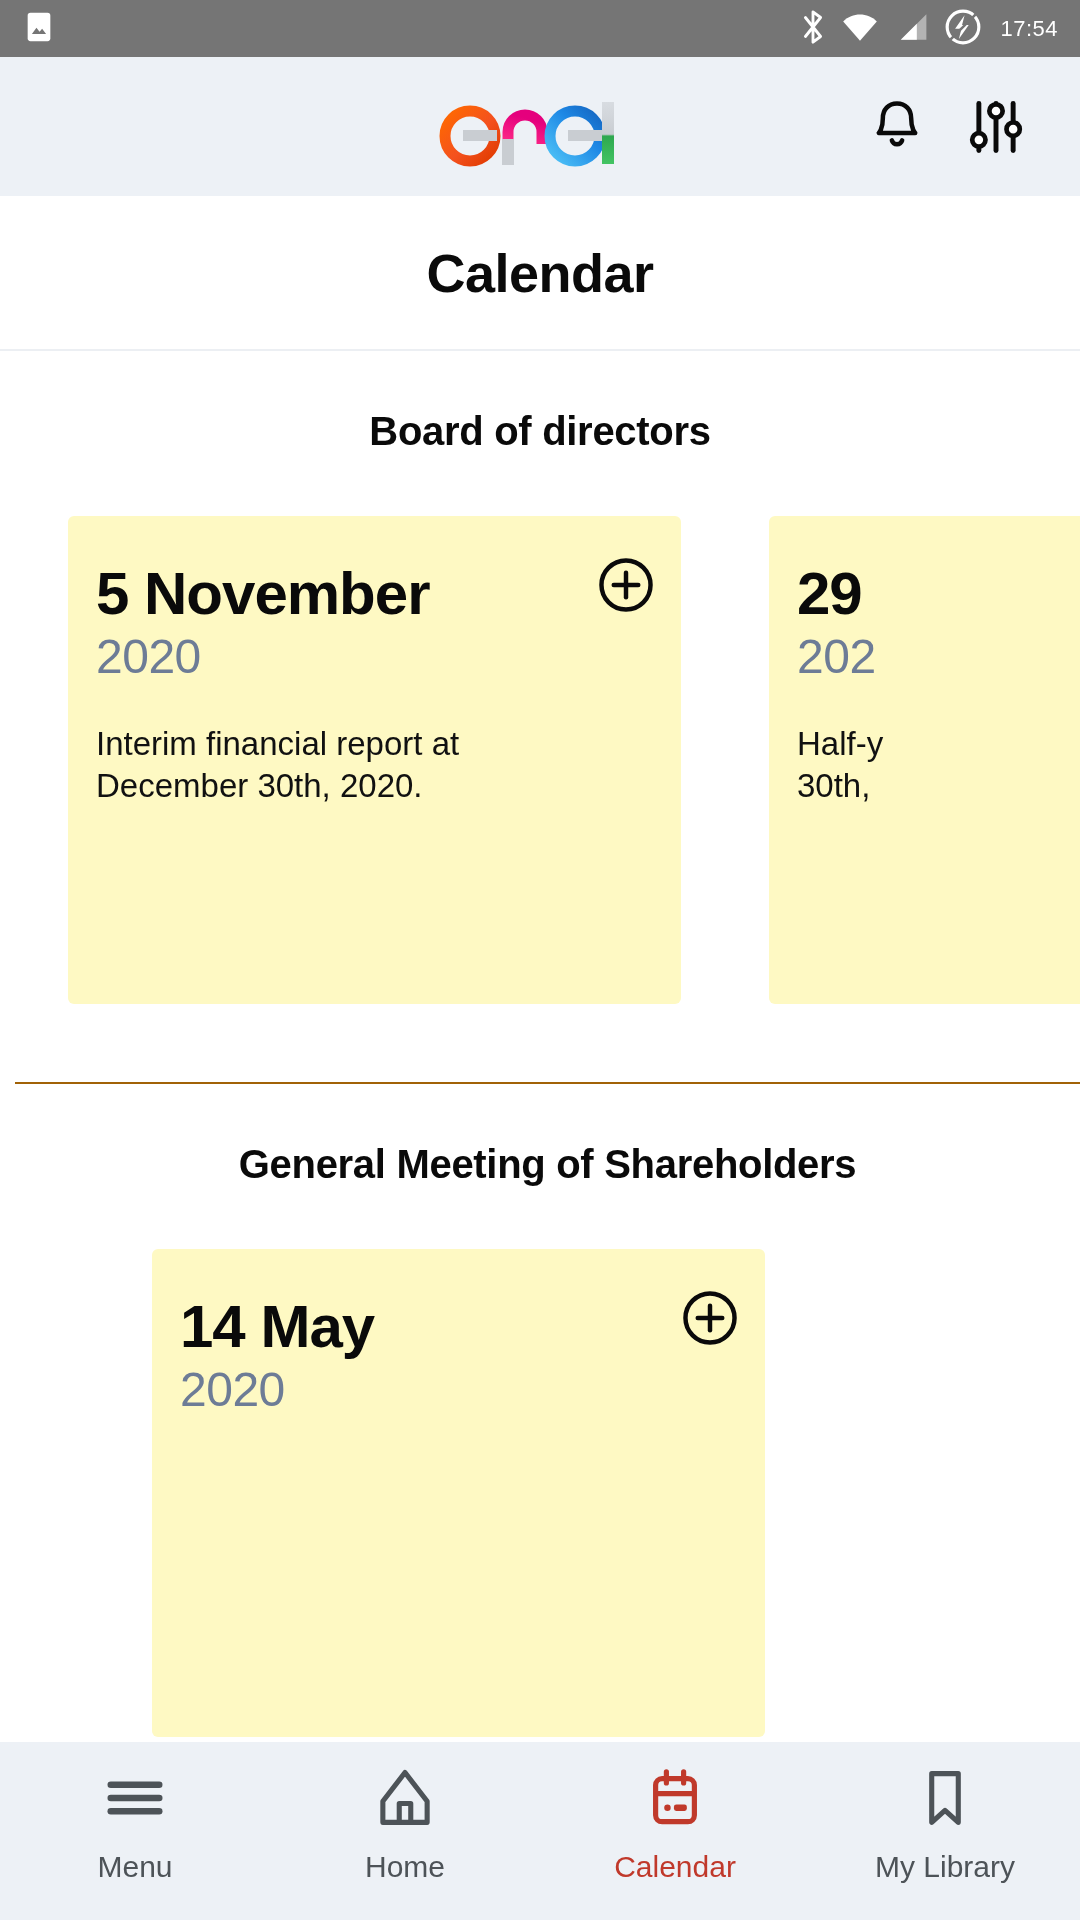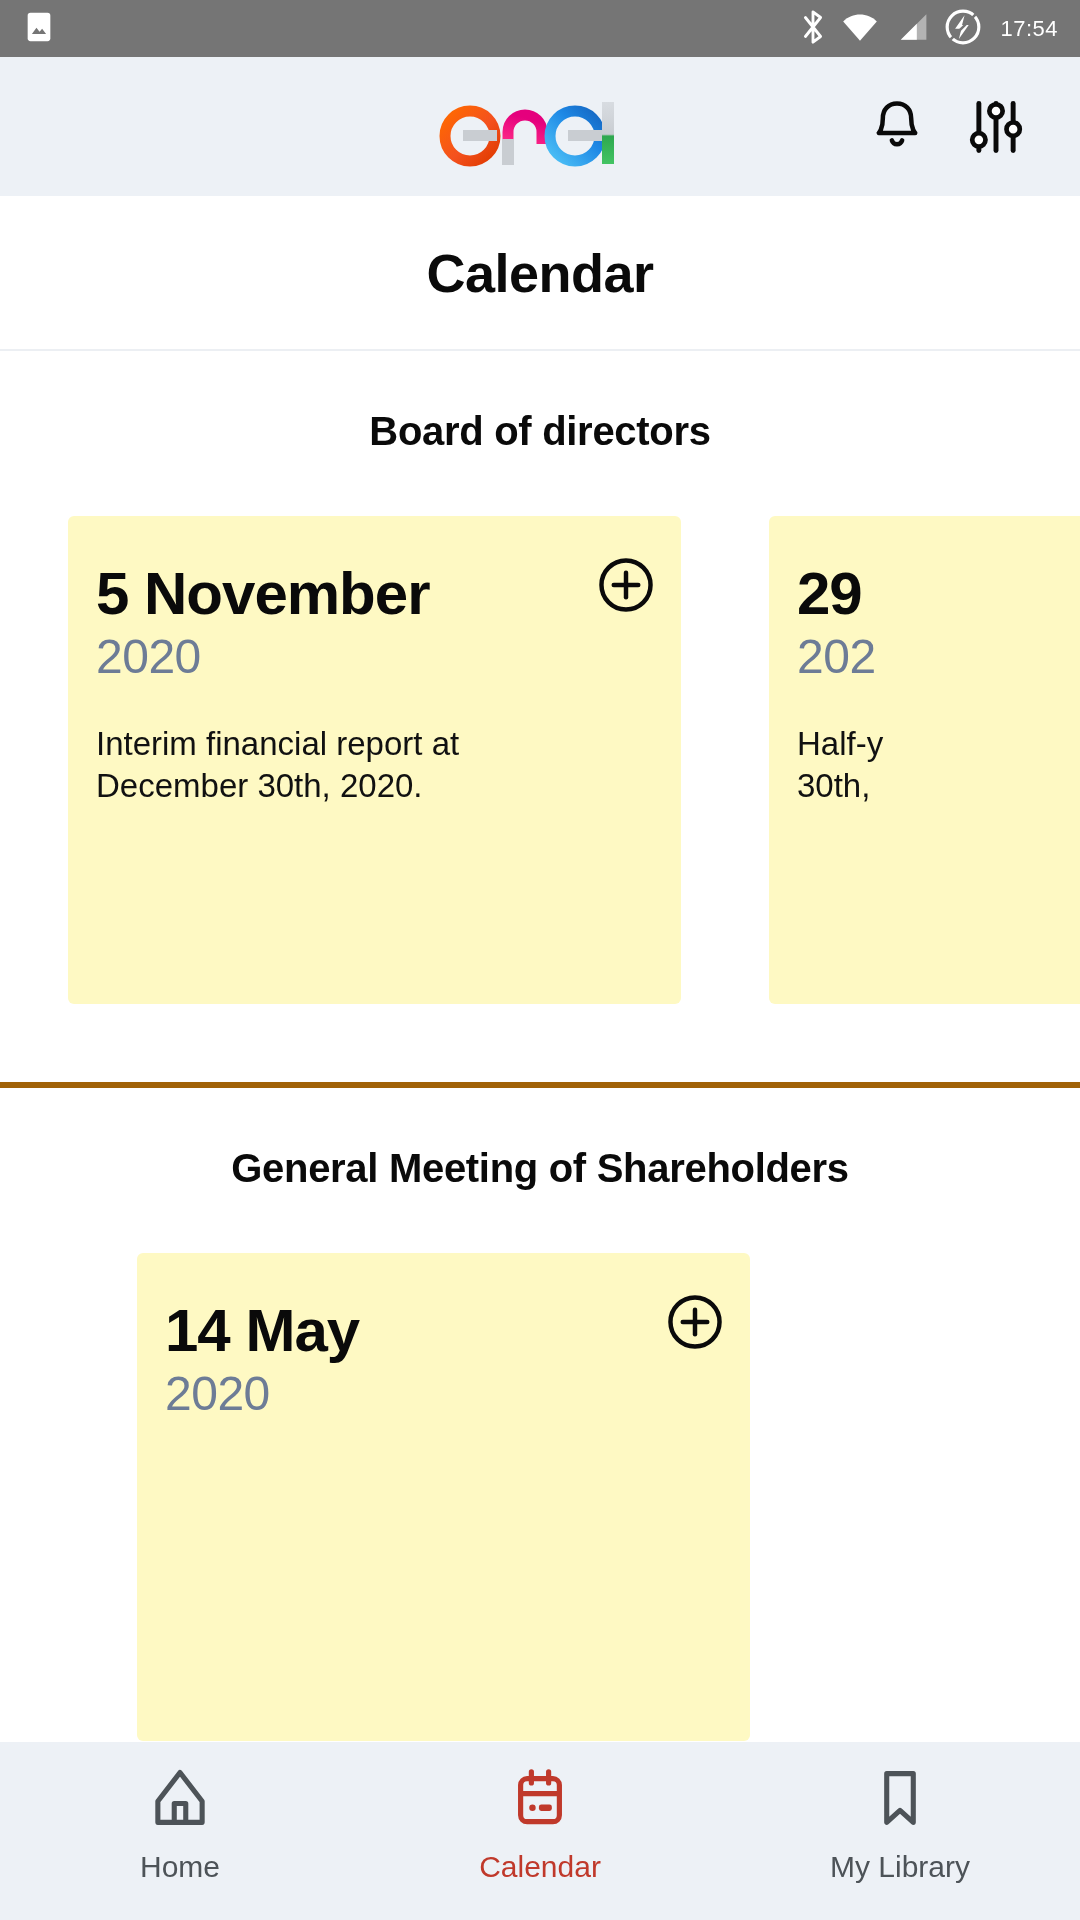--- a/index.html
+++ b/index.html
@@ -70,21 +70,21 @@
     color:#0a0a0a;
     letter-spacing:-0.5px;
   }
 
   
   .section{
     background:#ffffff;
     padding-top:58px;
     position:relative;
   }
-  .section + .section{ border-top:6px solid #a16207; }
+  .section + .section{ border-top:2px solid #a16207;margin-left:15px; }
   .section-title{
     text-align:center;
     font-size:40px;
     font-weight:700;
     color:#0a0a0a;
     letter-spacing:-0.3px;
   }
 
   
   .rail{
@@ -337,20 +337,30 @@
         </span>
       </button>
       <div class="card-day">14 May</div>
       <div class="card-year">2020</div>
     </div>
   </div>
 </div>
 
 <div class="bottomnav">
 
+  <button class="navitem">
+    <span class="nav-ico">
+      <svg width="58" height="44" viewBox="0 0 26 20">
+        <line x1="2" y1="4" x2="24" y2="4" stroke="#4D5358" stroke-width="3" stroke-linecap="round"></line>
+        <line x1="2" y1="10" x2="24" y2="10" stroke="#4D5358" stroke-width="3" stroke-linecap="round"></line>
+        <line x1="2" y1="16" x2="24" y2="16" stroke="#4D5358" stroke-width="3" stroke-linecap="round"></line>
+      </svg>
+    </span>
+    <span class="nav-label">Menu</span>
+  </button>
 
   <button class="navitem">
     <span class="nav-ico">
       <svg width="58" height="62" viewBox="0 0 26 28">
         <path d="M13 2.5L23 15.5V25H3V15.5z" fill="none" stroke="#4D5358" stroke-width="2.3" stroke-linejoin="round"></path>
         <path d="M10.4 25V16.5h5.2V25" fill="none" stroke="#4D5358" stroke-width="2.3" stroke-linejoin="round"></path>
       </svg>
     </span>
     <span class="nav-label">Home</span>
   </button>

